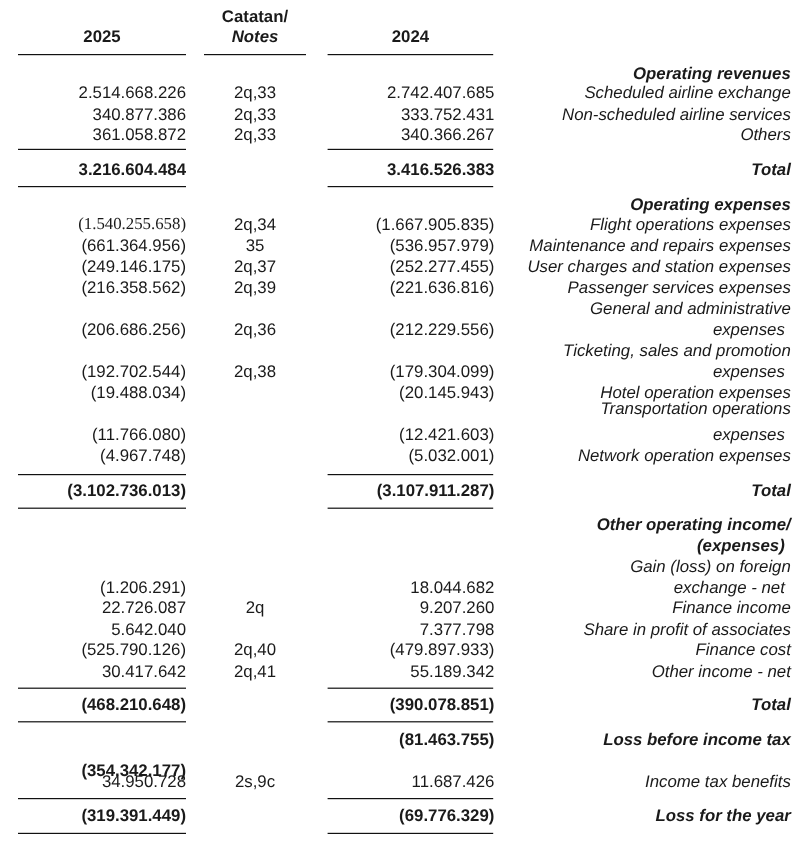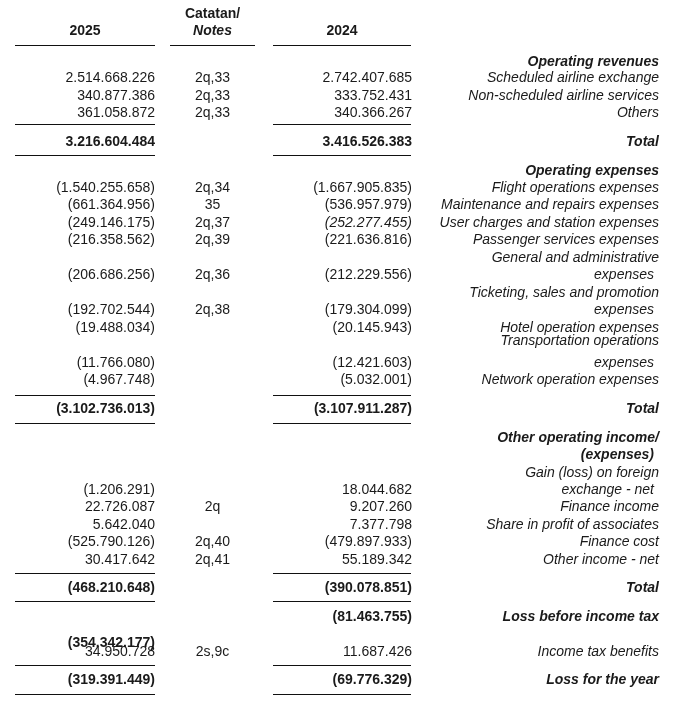--- a/index.html
+++ b/index.html
@@ -54,35 +54,35 @@
   <div class="abs c25 b" style="top:133px;">3.216.604.484</div>
   <div class="abs c24 b" style="top:133px;">3.416.526.383</div>
   <div class="abs lbl b" style="top:133px;">Total</div>
 </div>
 <div class="rule r25" style="top:155px;"></div>
 <div class="rule r24" style="top:155px;"></div>
 
 <div class="abs lbl b" style="top:162px;">Operating expenses</div>
 
 <div>
-  <div class="abs c25" style="top:179px;">(1.540.255.658)</div>
+  <div class="abs c25" style="top:179px;font-family:Liberation Serif, serif;">(1.540.255.658)</div>
   <div class="abs cn" style="top:179px;">2q,34</div>
   <div class="abs c24" style="top:179px;">(1.667.905.835)</div>
   <div class="abs lbl" style="top:179px;">Flight operations expenses</div>
 </div>
 <div>
   <div class="abs c25" style="top:196px;">(661.364.956)</div>
   <div class="abs cn" style="top:196px;">35</div>
   <div class="abs c24" style="top:196px;">(536.957.979)</div>
   <div class="abs lbl" style="top:196px;">Maintenance and repairs expenses</div>
 </div>
 <div>
   <div class="abs c25" style="top:214px;">(249.146.175)</div>
   <div class="abs cn" style="top:214px;">2q,37</div>
-  <div class="abs c24" style="top:214px;font-style:italic;">(252.277.455)</div>
+  <div class="abs c24" style="top:214px;">(252.277.455)</div>
   <div class="abs lbl" style="top:214px;">User charges and station expenses</div>
 </div>
 <div>
   <div class="abs c25" style="top:231px;">(216.358.562)</div>
   <div class="abs cn" style="top:231px;">2q,39</div>
   <div class="abs c24" style="top:231px;">(221.636.816)</div>
   <div class="abs lbl" style="top:231px;">Passenger services expenses</div>
 </div>
 <div>
   <div class="abs lbl" style="top:249px;">General and administrative</div>

